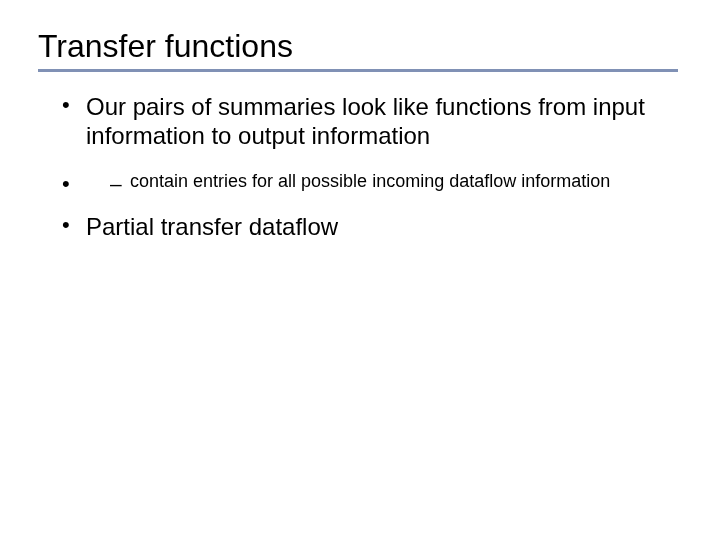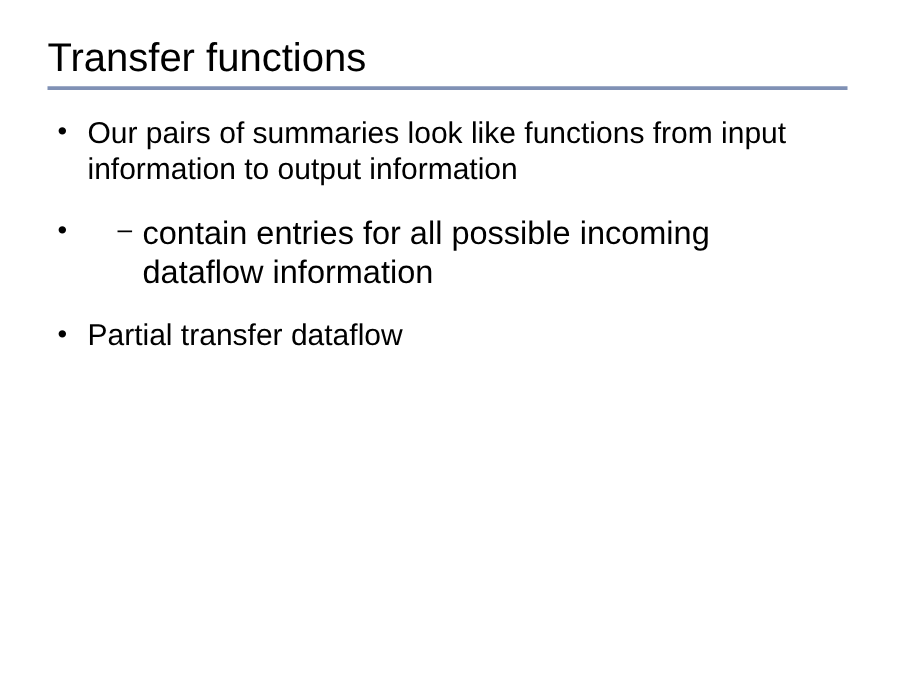--- a/index.html
+++ b/index.html
@@ -24,21 +24,21 @@
     margin: 0 0 4px 0;
   }
   .rule {
     height: 3px;
     background: #8091b5;
     width: 640px;
     margin-bottom: 20px;
   }
   ul.top {
     list-style: none;
-    margin: 0;
+    margin: 16px;
     padding: 0 0 0 6px;
   }
   ul.top > li {
     font-size: 24px;
     line-height: 1.22;
     margin-bottom: 20px;
     padding-left: 26px;
     position: relative;
   }
   ul.top > li::before {
@@ -48,21 +48,21 @@
     top: 0;
     font-size: 22px;
     color: #000000;
   }
   ul.sub {
     list-style: none;
     margin: 6px 0 0 0;
     padding: 0 0 0 24px;
   }
   ul.sub > li {
-    font-size: 26px;
+    font-size: 18px;
     line-height: 1.22;
     margin-bottom: 4px;
     padding-left: 20px;
     position: relative;
   }
   ul.sub > li::before {
     content: "–";
     position: absolute;
     left: 0;
     top: 0;

